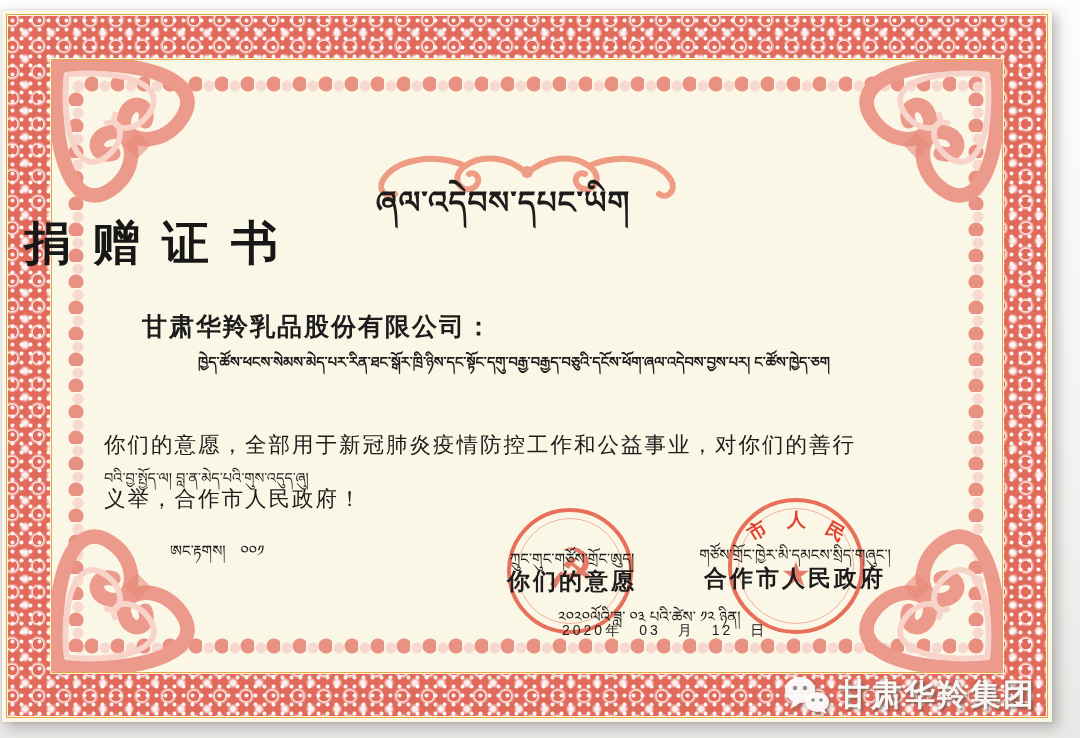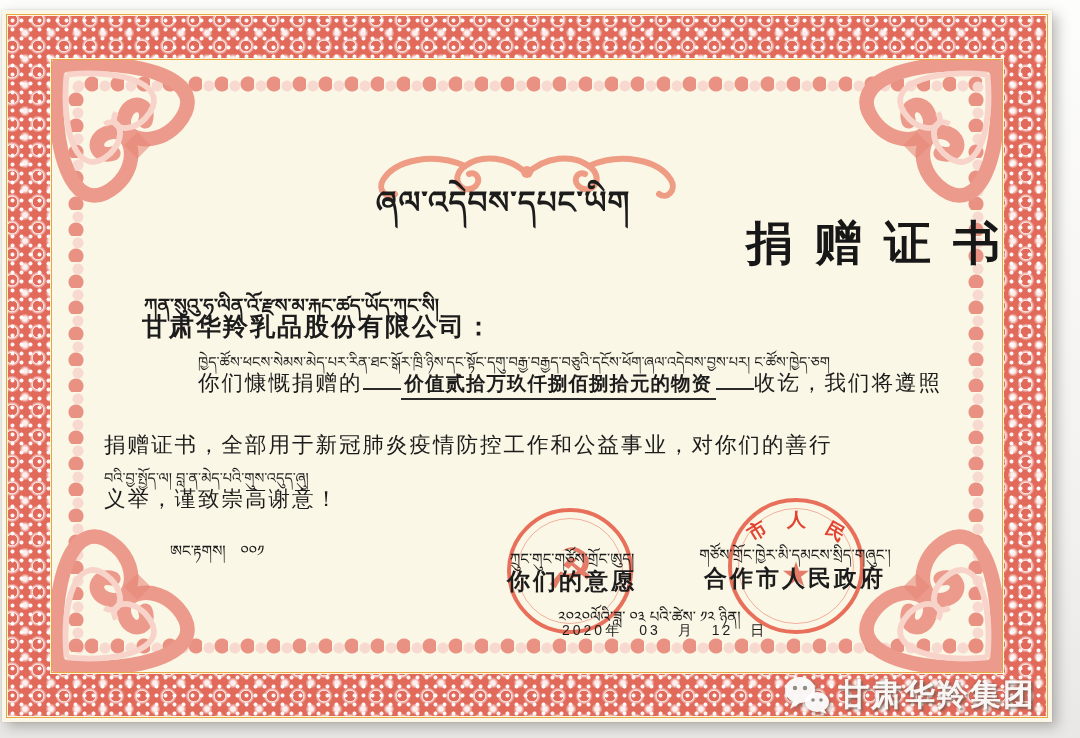--- a/index.html
+++ b/index.html
@@ -54,24 +54,24 @@
   .corner-tl{left:50px;top:50px;}
   .corner-tr{right:50px;top:50px;transform:rotate(90deg);}
   .corner-br{right:50px;bottom:50px;transform:rotate(180deg);}
   .corner-bl{left:50px;bottom:50px;transform:rotate(270deg);}
 
   .top-ornament{position:absolute;left:50%;top:138px;transform:translateX(-50%);pointer-events:none;}
 
   
   .tib{white-space:nowrap;}
   .title-tib{position:absolute;left:0;right:48px;top:158px;text-align:center;font-size:31px;font-weight:700;letter-spacing:1px;}
-  .title-cn{position:absolute;left:0;right:30px;top:202px;text-align:right;font-size:47px;font-weight:900;letter-spacing:22px;text-indent:22px;color:#171717;}
+  .title-cn{position:absolute;left:0;right:30px;top:202px;text-align:left;font-size:47px;font-weight:900;letter-spacing:22px;text-indent:22px;color:#171717;}
   .recipient-tib{position:absolute;left:142px;top:274px;font-size:19px;font-weight:600;}
   .recipient-cn{position:absolute;left:140px;top:300px;font-size:25px;font-weight:800;letter-spacing:2px;}
-  .l1-tib{position:absolute;left:196px;top:336px;font-size:14.5px;}
+  .l1-tib{position:absolute;left:196px;top:336px;font-size:14.5px;font-weight:bold;}
   .l1-cn{position:absolute;left:196px;top:358px;font-size:21.5px;letter-spacing:2px;}
   .l2-tib{position:absolute;left:102px;top:398px;font-size:14.5px;}
   .l2-cn{position:absolute;left:102px;top:420px;font-size:21.5px;letter-spacing:2px;}
   .l3-tib{position:absolute;left:102px;top:452px;font-size:14.5px;}
   .l3-cn{position:absolute;left:102px;top:474px;font-size:21.5px;letter-spacing:2px;}
   .underline-gap{display:inline-block;width:38px;border-bottom:2px solid #2a2a2a;}
   .underlined-text{display:inline-block;font-weight:700;font-size:19.5px;border-bottom:2px solid #2a2a2a;padding:0 4px 1px 4px;letter-spacing:1px;}
 
   .serial-tib{position:absolute;left:168px;top:524px;font-size:15px;}
   .serial-cn{position:absolute;left:160px;top:548px;font-size:21px;font-weight:700;letter-spacing:2px;}
@@ -159,30 +159,26 @@
       <path d="M98 18 C 66 4 28 12 16 32 C 10 42 20 52 28 46"></path>
       <path d="M160 26 C 178 8 206 6 222 18 C 238 30 226 46 214 40 C 204 34 210 22 218 26"></path>
       <path d="M222 18 C 254 4 292 12 304 32 C 310 42 300 52 292 46"></path>
     </g>
     <circle cx="160" cy="24" r="6" fill="#ef9c85"></circle>
   </svg>
 
   <div class="tib title-tib">ཞལ་འདེབས་དཔང་ཡིག</div>
   <div class="title-cn">捐赠证书</div>
 
-  <div class="tib recipient-tib">ཀན་སུའུ་ཧྭ་ལིན་འོ་རྫས་མ་རྐང་ཚད་ཡོད་ཀུང་སི།</div>
   <div class="recipient-cn">甘肃华羚乳品股份有限公司：</div>
 
   <div class="tib l1-tib">ཁྱེད་ཚོས་ཕངས་སེམས་མེད་པར་རིན་ཐང་སྒོར་ཁྲི་ཉིས་དང་སྟོང་དགུ་བརྒྱ་བརྒྱད་བཅུའི་དངོས་ཕོག་ཞལ་འདེབས་བྱས་པར། ང་ཚོས་ཁྱེད་ཅག</div>
-  <div class="l1-cn">
-    <span>你们慷慨捐赠的</span><span class="underline-gap"></span><span class="underlined-text">价值贰拾万玖仟捌佰捌拾元的物资</span><span class="underline-gap"></span><span>收讫，我们将遵照</span>
-  </div>
-  <div class="l2-cn">捐赠证书，全部用于新冠肺炎疫情防控工作和公益事业，对你们的善行</div>
+  <div class="l2-cn">你们的意愿，全部用于新冠肺炎疫情防控工作和公益事业，对你们的善行</div>
   <div class="tib l3-tib">བའི་བྱ་སྤྱོད་ལ། བླ་ན་མེད་པའི་གུས་འདུད་ཞུ།</div>
-  <div class="l3-cn">义举，谨致崇高谢意！</div>
+  <div class="l3-cn">义举，合作市人民政府！</div>
 
   <div class="tib serial-tib">ཨང་རྟགས།　༠༠༡</div>
 
   <div class="seal-stamp seal1">
     <span class="seal-emblem">☭</span>
   </div>
   <div class="tib seal-tib seal1-tib">ཀྲུང་གུང་གཙོས་གྲོང་ཨུད།</div>
   <div class="seal-cn seal1-cn">你们的意愿</div>
 
   <div class="seal-stamp seal2">

